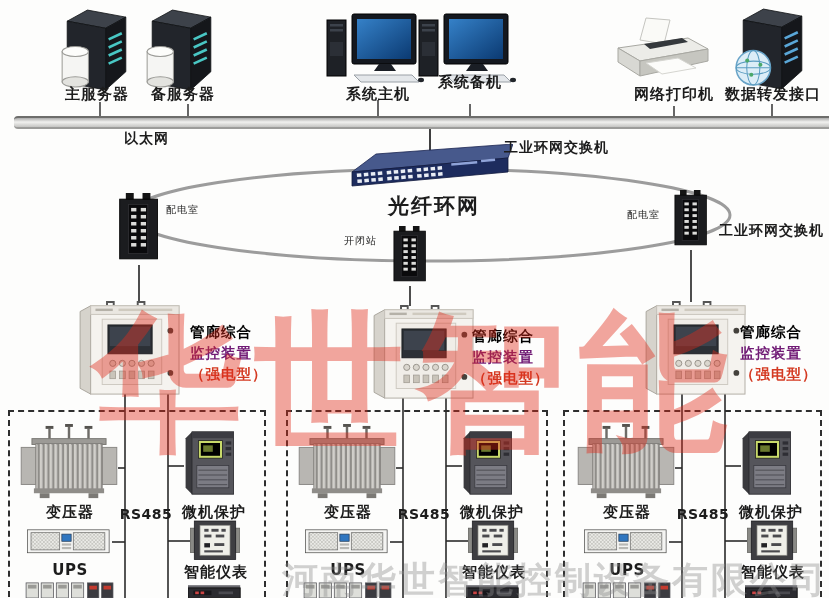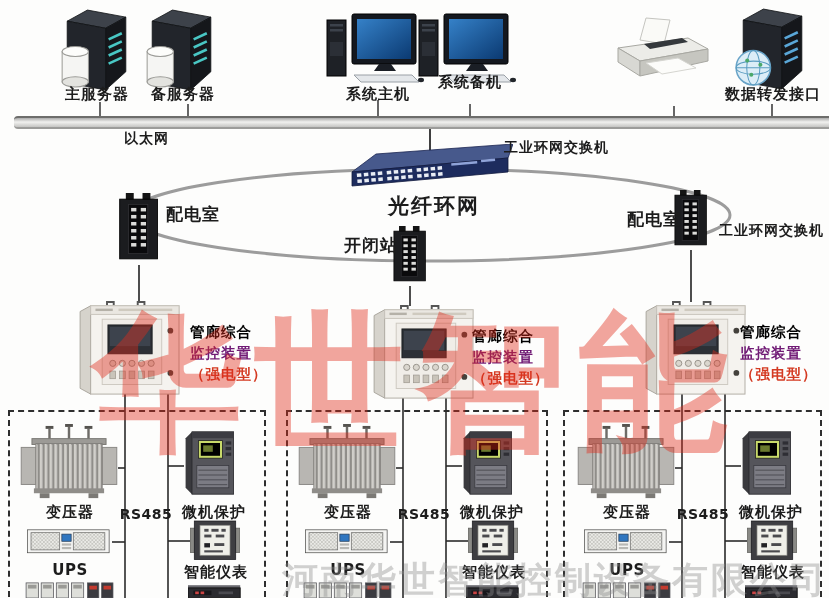--- a/index.html
+++ b/index.html
@@ -2,21 +2,21 @@
 <html><head>
 <meta charset="utf-8">
 <style>
   html,body{margin:0;padding:0;background:#ffffff;}
   #stage{
     position:relative;width:829px;height:598px;overflow:hidden;
     background:#fdfdfc;font-family:"DejaVu Sans",sans-serif;
   }
   .lbl{position:absolute;font-family:"DejaVu Sans",sans-serif;font-size:15px;font-weight:600;
        color:#1c1c1c;text-align:center;letter-spacing:1px;white-space:nowrap;}
-  .lbl.sm{font-size:17px;font-weight:700;}
+  .lbl.sm{font-size:10px;font-weight:400;}
   .lbl.md{font-size:14px;}
   .lbl.big{font-size:21px;font-weight:700;letter-spacing:2px;}
   .lbl.latin{letter-spacing:0.5px;font-weight:600;}
   .cab-lbl{position:absolute;font-size:14.5px;font-weight:600;line-height:21px;
            letter-spacing:1px;white-space:nowrap;}
   .cab-lbl .l1{display:block;color:#000000;}
   .cab-lbl .l2{display:block;color:#701a75;}
   .cab-lbl .l3{display:block;color:#d43a22;}
   .bus-bar{
     position:absolute;left:14px;top:116px;width:815px;height:9px;
@@ -373,20 +373,21 @@
   <div class="bus-bar overlay"></div>
 
   <div class="dash-box" style="left:8px;width:254px;"></div>
   <div class="dash-box" style="left:286px;width:258px;"></div>
   <div class="dash-box" style="left:563px;width:255px;"></div>
 
   <div class="lbl overlay" style="left:55px;top:85px;width:84px;">主服务器</div>
   <div class="lbl overlay" style="left:141px;top:85px;width:84px;">备服务器</div>
   <div class="lbl overlay" style="left:336px;top:85px;width:84px;">系统主机</div>
   <div class="lbl overlay" style="left:428px;top:73px;width:84px;">系统备机</div>
+  <div class="lbl overlay" style="left:620px;top:85px;width:108px;">网络打印机</div>
   <div class="lbl overlay" style="left:708px;top:85px;width:130px;">数据转发接口</div>
 
   <div class="lbl md overlay" style="left:112px;top:130px;margin-left:12px;">以太网</div>
   <div class="lbl md overlay" style="left:504px;top:139px;">工业环网交换机</div>
   <div class="lbl big overlay" style="left:388px;top:192px;">光纤环网</div>
   <div class="lbl sm overlay" style="left:166px;top:203px;">配电室</div>
   <div class="lbl sm overlay" style="left:344px;top:234px;">开闭站</div>
   <div class="lbl sm overlay" style="left:627px;top:208px;">配电室</div>
   <div class="lbl md overlay" style="left:719px;top:222px;">工业环网交换机</div>
 

